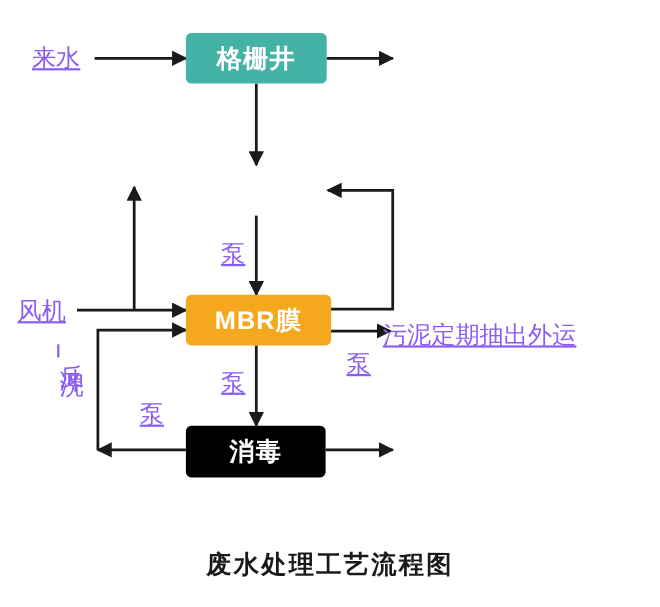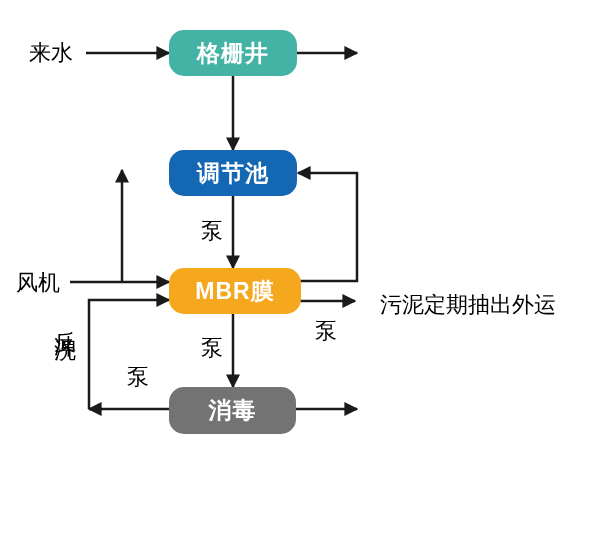--- a/index.html
+++ b/index.html
@@ -22,33 +22,34 @@
     marker-end: url(#arrowhead);
   }
   .node {
     position: absolute;
     display: flex;
     align-items: center;
     justify-content: center;
     color: #ffffff;
     font-weight: bold;
     font-size: 23px;
-    border-radius: 15px;
+    border-radius: 5px;
     letter-spacing: 1px;
   }
   .node-grid-well      { left: 169px; top: 30px;  width: 128px; height: 46px; }
   .node-regulating     { left: 169px; top: 150px; width: 128px; height: 46px; }
   .node-mbr            { left: 169px; top: 268px; width: 132px; height: 46px; }
   .node-disinfection   { left: 169px; top: 387px; width: 127px; height: 47px; }
   .lbl {
     position: absolute;
     font-size: 22px;
     line-height: 26px;
-    color: #000000;
+    color: #8b5cf6;
     white-space: nowrap;
+    text-decoration: underline;
   }
   .lbl.vertical {
     writing-mode: vertical-rl;
     letter-spacing: 4px;
     white-space: normal;
   }
   .diagram-title {
     position: absolute;
     left: 0; right: 0;
     top: 498px;
@@ -78,27 +79,27 @@
     <path class="flow" d="M297 301 H355"></path>
     <path class="flow" d="M70 282 H169"></path>
     <path class="flow" d="M122 282 V170"></path>
     <path class="flow" d="M169 409 H89"></path>
     <path class="flow" d="M89 409 V300 H169"></path>
     <path class="flow" d="M233 314 V387"></path>
     <path class="flow" d="M296 409 H357"></path>
   </svg>
 
   <div class="node node-grid-well" style="background-color: rgb(68, 178, 164);">格栅井</div>
-  <div class="node node-regulating" style="background-color: rgb(20, 103, 178);">调节池</div>
   <div class="node node-mbr" style="background-color: rgb(245, 167, 29);">MBR膜</div>
-  <div class="node node-disinfection" style="background-color: #737373;">消毒</div>
+  <div class="node node-disinfection" style="background-color: #000000;">消毒</div>
 
   <div class="lbl" style="left:29px;  top:40px;">来水</div>
   <div class="lbl" style="left:201px; top:218px;">泵</div>
   <div class="lbl" style="left:16px;  top:270px;">风机</div>
-  <div class="lbl" style="left:380px; top:292px;">污泥定期抽出外运</div>
+  <div class="lbl" style="left:348px; top:292px;">污泥定期抽出外运</div>
   <div class="lbl" style="left:315px; top:318px;">泵</div>
   <div class="lbl" style="left:201px; top:335px;">泵</div>
   <div class="lbl vertical" style="left:52px; top:313px;">反冲洗</div>
   <div class="lbl" style="left:127px; top:364px;">泵</div>
 
+  <div class="diagram-title">废水处理工艺流程图</div>
 
 </div>
 
 </body></html>

